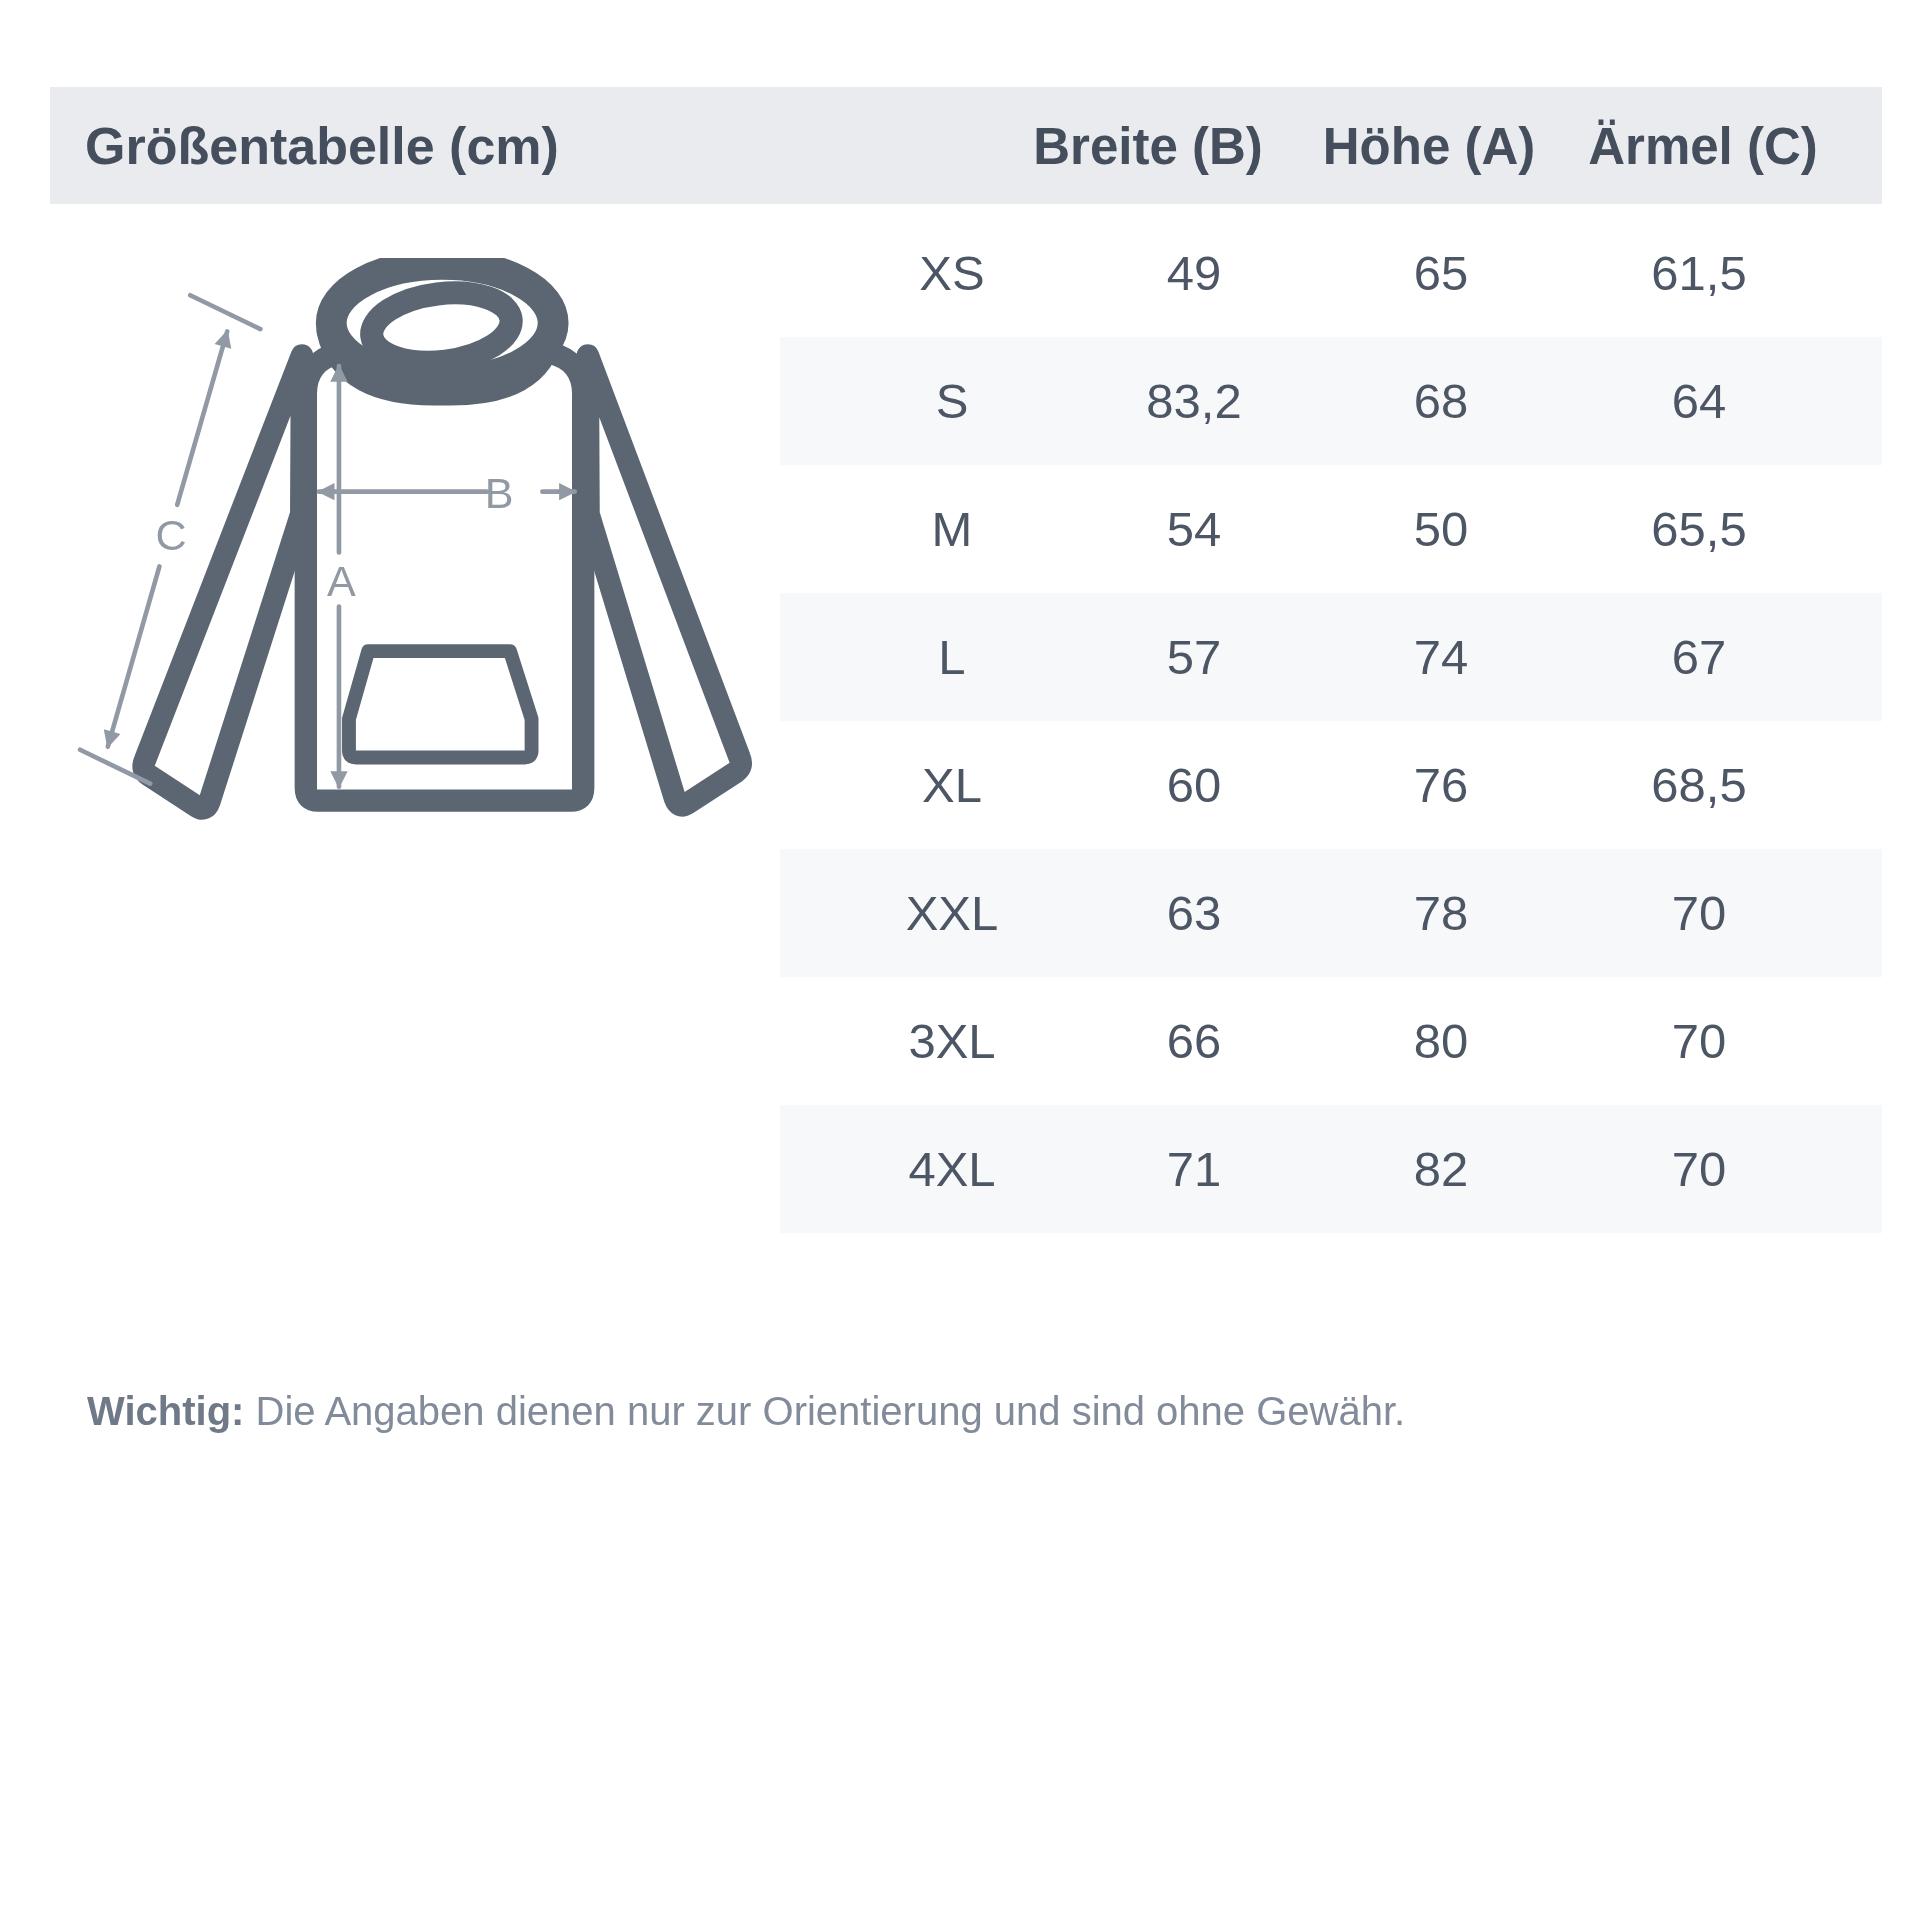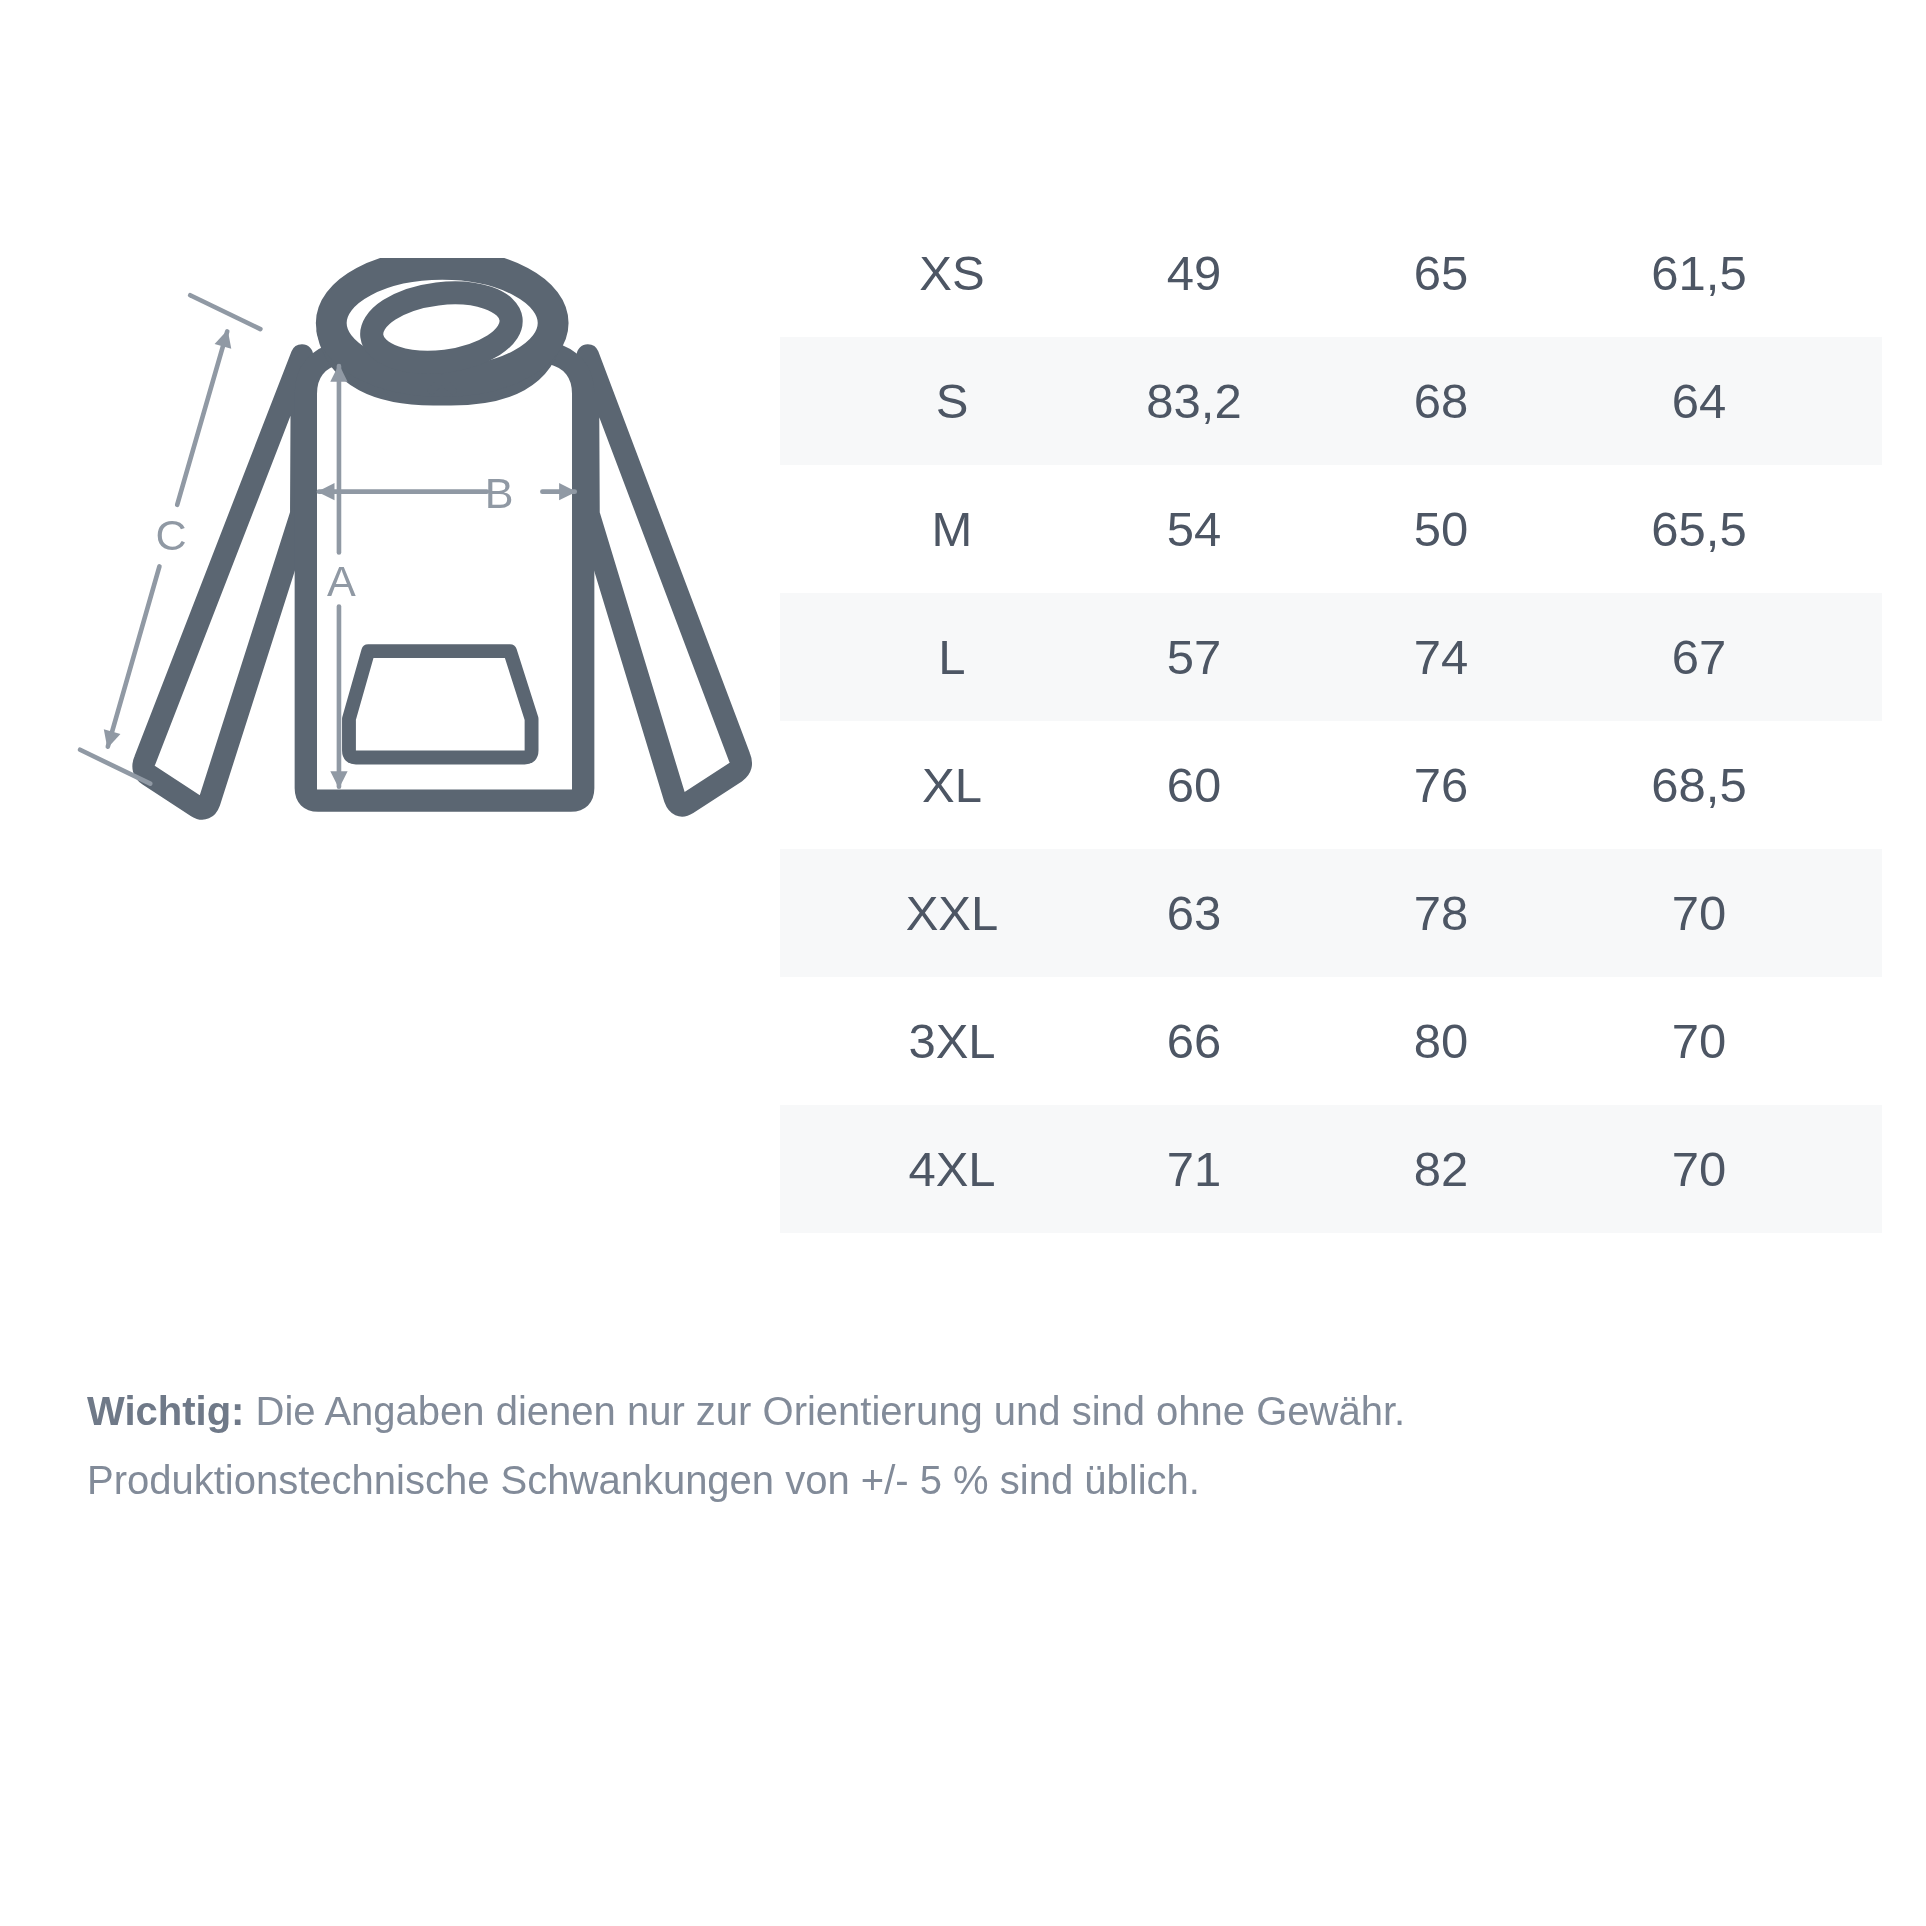--- a/index.html
+++ b/index.html
@@ -42,20 +42,26 @@
     position:absolute;left:87px;top:1337px;width:1757px;
     font-size:40px;line-height:69px;color:var(--note-text);
   }
   .note b{color:var(--note-bold);font-weight:700;}
 </style>
 </head>
 <body>
 
 <div class="stage">
 
+  <div class="header-bar">
+    <span class="header-title">Größentabelle (cm)</span>
+    <span class="hcol h0">Breite (B)</span>
+    <span class="hcol h1">Höhe (A)</span>
+    <span class="hcol h2">Ärmel (C)</span>
+  </div>
 
   <div class="hoodie-wrap">
     <svg viewBox="0 0 880 760" width="678" height="586">
       <defs>
         <marker id="ah" viewBox="0 0 12 12" refX="10" refY="6" markerWidth="27" markerHeight="27" markerUnits="userSpaceOnUse" orient="auto-start-reverse">
           <path d="M1 1 L11 6 L1 11 Z" fill="currentColor"></path>
         </marker>
       </defs>
 
       <g fill="#ffffff" class="ol" stroke-width="29" stroke-linejoin="round" stroke-linecap="round">
@@ -138,16 +144,16 @@
     </div>
     <div class="row">
       <div class="band"></div>
       <span class="cell size">4XL</span>
       <span class="cell c-b">71</span>
       <span class="cell c-a">82</span>
       <span class="cell c-c">70</span>
     </div>
   </div>
 
-  <p class="note"><b>Wichtig:</b> <span>Die Angaben dienen nur zur Orientierung und sind ohne Gewähr.</span><br><span>Produktionstechnische Schwankungen von +/- 5 % sind üblich.</span></p>
+  <p class="note"><b>Wichtig:</b> <span>Die Angaben dienen nur zur Orientierung und sind ohne Gewähr.</span><br></p>
 
 </div>
 
 
 </body></html>

